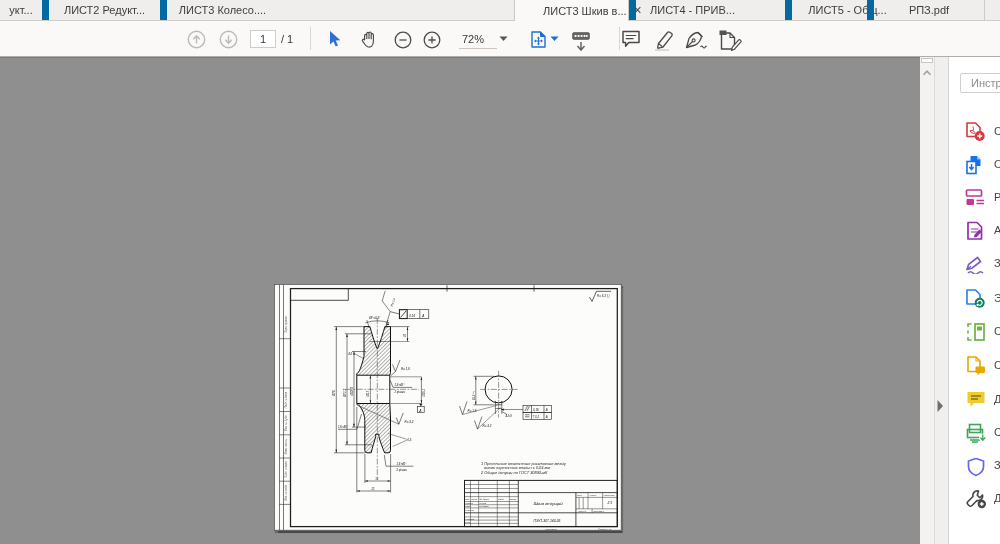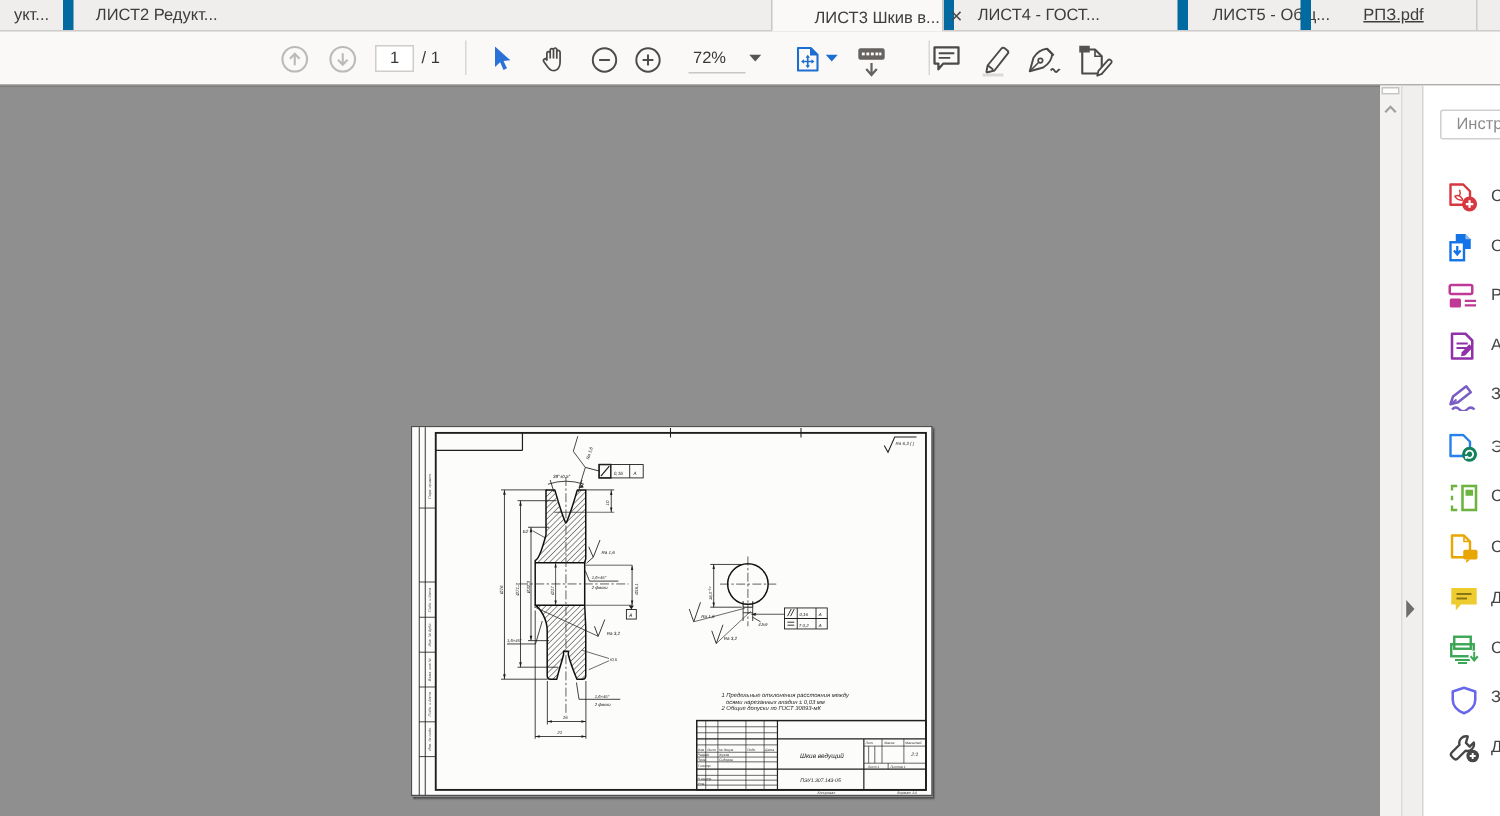--- a/index.html
+++ b/index.html
@@ -29,23 +29,24 @@
 
 #page { position:absolute; left:274px; top:284px; width:348px; height:247px; box-shadow:1px 1.5px 1px rgba(50,50,50,0.75); }
 </style>
 </head>
 <body>
 <div id="app">
 
   <div id="tabbar">
     <div class="tab first" style="left:0;width:42px;">укт...</div>
     <div class="tab" style="left:42px;width:118px;">ЛИСТ2 Редукт...</div>
-    <div class="tab" style="left:629px;width:120px;">ЛИСТ4 - ГОСТ...</div>
+    <div class="tab" style="left:160px;width:118px;">ЛИСТ3 Колесо....</div>
+    <div class="tab" style="left:629px;width:120px;">ЛИСТ4 - ПРИВ...</div>
     <div class="tab" style="left:785px;width:118px;">ЛИСТ5 - Общ...</div>
-    <div class="tab" style="left:867px;width:118px;border-right:1px solid #ccc9c6;text-decoration:underline;">РПЗ.pdf</div>
+    <div class="tab" style="left:867px;width:118px;border-right:1px solid #ccc9c6;">РПЗ.pdf</div>
   </div>
   <div id="activetab">ЛИСТ3 Шкив в...<span class="x">×</span></div>
 
   <div id="toolbar">
 
     <svg class="abs" style="left:187px;top:9px;" width="19" height="19" viewBox="0 0 19 19">
       <circle cx="9.5" cy="9.5" r="8.2" fill="none" stroke="#bcbab7" stroke-width="1.4"></circle>
       <path d="M9.5 13.5 V6.3 M6.3 9.2 L9.5 5.8 L12.7 9.2" fill="none" stroke="#bcbab7" stroke-width="1.4"></path>
     </svg>
     <svg class="abs" style="left:219px;top:9px;" width="19" height="19" viewBox="0 0 19 19">

